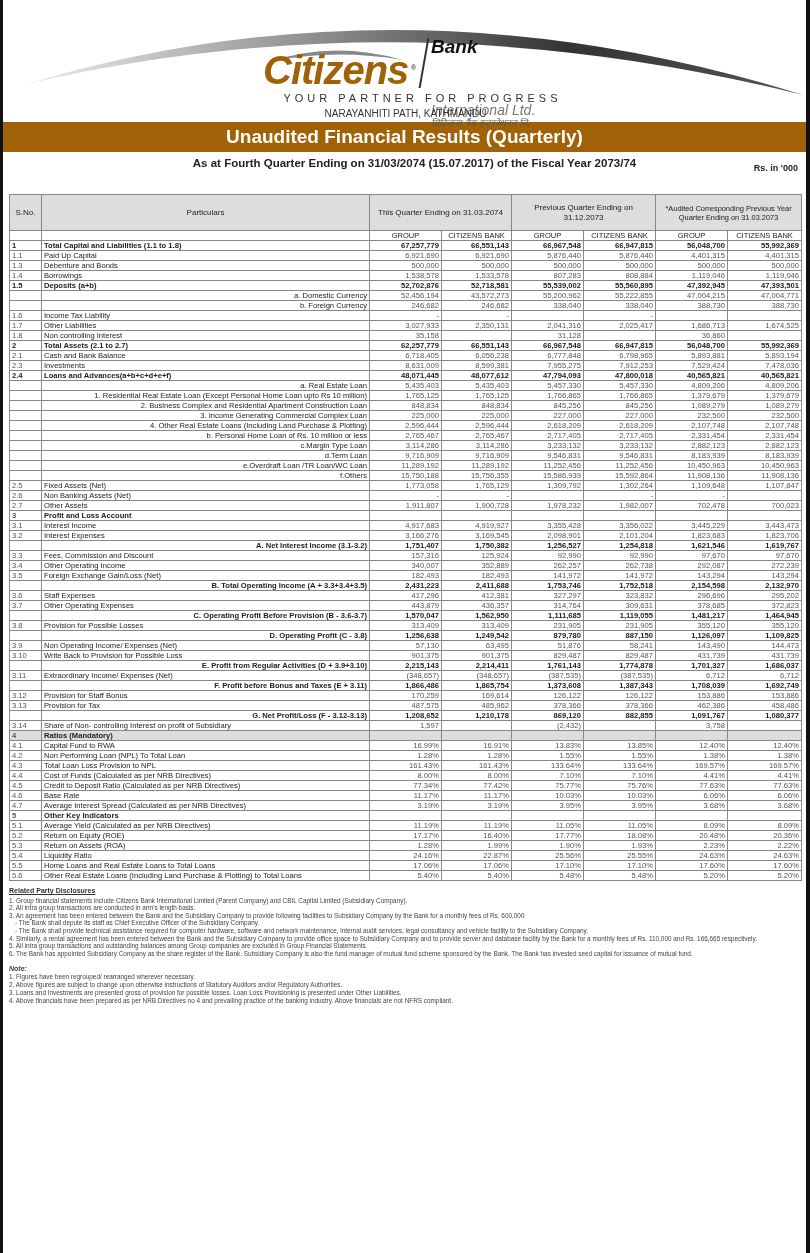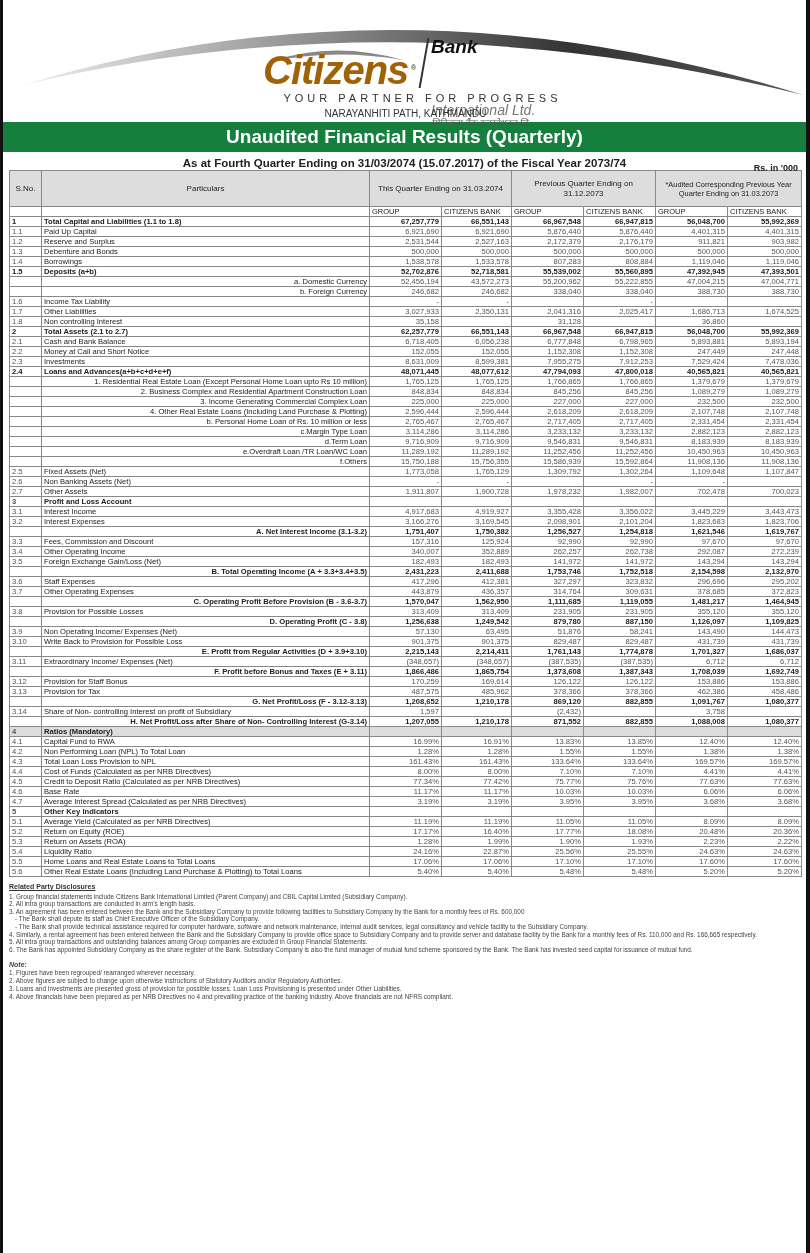--- a/index.html
+++ b/index.html
@@ -9,29 +9,29 @@
   .swoosh { position: absolute; left: 0; top: 0; width: 803px; height: 120px; }
   .logo-wrap { position: absolute; left: 260px; top: 34px; width: 300px; height: 60px; }
   .logo-citizens { position: absolute; left: 0; top: 14px; font-size: 40px; font-weight: bold; font-style: italic; letter-spacing: -1px; color: #a16207; }
   .logo-reg { position: absolute; left: 148px; top: 30px; font-size: 7px; }
   .logo-bar { position: absolute; left: 160px; top: 4px; width: 2px; height: 50px; background: #333; transform: skewX(-10deg); }
   .logo-bank { position: absolute; left: 168px; top: 2px; font-size: 19px; font-weight: bold; font-style: italic; color: #111; }
   .logo-intl { position: absolute; left: 168px; top: 24px; font-size: 14px; font-style: italic; color: #777; margin-top: 44px; }
   .logo-nepali { position: absolute; left: 168px; top: 42px; font-size: 9px; font-style: italic; color: #555; margin-top: 40px; }
   .tagline { position: absolute; left: 0; width: 803px; top: 92px; text-align: center; font-size: 11px; letter-spacing: 4px; color: #333; padding-left: 36px; }
   .address { position: absolute; left: 0; width: 805px; top: 108px; text-align: center; font-size: 10px; color: #333; }
-  .title-bar { background: #15803d; color: #fff; height: 30px; text-align: center; font-size: 19px; font-weight: bold; line-height: 30px; margin-top: 2px; }
-  .subtitle { position: relative; height: 18px; }
+  .title-bar { background: #a16207; color: #fff; height: 30px; text-align: center; font-size: 19px; font-weight: bold; line-height: 30px; margin-top: 2px; }
+  .subtitle { position: relative; height: 42px; margin-left: 10px; }
   .subtitle .as-at { position: absolute; left: 0; width: 803px; top: 5px; text-align: center; font-size: 11.5px; font-weight: bold; color: #222; }
   .subtitle .unit { position: absolute; right: 8px; top: 11px; font-size: 9px; font-weight: bold; }
   table { border-collapse: collapse; margin-left: 6px; width: 792px; table-layout: fixed; font-size: 7.6px; }
   td, th { border: 1px solid #888; padding: 0 2px; height: 9.8px; line-height: 9px; white-space: nowrap; overflow: hidden; }
   th { background: #ddd; font-weight: normal; font-size: 8px; line-height: 10px; }
   .hdr1 th { height: 36px; }
-  .hdr2 td { background: #fff; font-size: 7.5px; }
+  .hdr2 td { text-align: center; background: #fff; font-size: 7.5px; }
   td.num { text-align: right; color: #555; }
   tr.bold td { font-weight: bold; color: #222; }
   tr.bold td.num { color: #222; }
   tr.section td { background: #fff; font-weight: bold; }
   tr.grey td { background: #ddd; font-weight: bold; }
   td.sn { color: #555; }
   tr.bold td.sn { color: #222; }
   td.indent { padding-left: 6px; text-align: right; }
   .disclosures { margin: 6px 0 0 6px; font-size: 6.4px; line-height: 7.6px; color: #444; width: 790px; }
   .disclosures .heading { font-weight: bold; text-decoration: underline; font-size: 7px; margin-bottom: 2px; color: #333; }
@@ -119,30 +119,20 @@
         <td class="sn">1.1</td>
         <td>Paid Up Capital</td>
         <td class="num">6,921,690</td>
         <td class="num">6,921,690</td>
         <td class="num">5,876,440</td>
         <td class="num">5,876,440</td>
         <td class="num">4,401,315</td>
         <td class="num">4,401,315</td>
       </tr>
       <tr>
-        <td class="sn">1.2</td>
-        <td>Reserve and Surplus</td>
-        <td class="num">2,531,544</td>
-        <td class="num">2,527,163</td>
-        <td class="num">2,172,379</td>
-        <td class="num">2,176,179</td>
-        <td class="num">911,821</td>
-        <td class="num">903,982</td>
-      </tr>
-      <tr>
         <td class="sn">1.3</td>
         <td>Debenture and Bonds</td>
         <td class="num">500,000</td>
         <td class="num">500,000</td>
         <td class="num">500,000</td>
         <td class="num">500,000</td>
         <td class="num">500,000</td>
         <td class="num">500,000</td>
       </tr>
       <tr>
@@ -229,30 +219,20 @@
         <td class="sn">2.1</td>
         <td>Cash and Bank Balance</td>
         <td class="num">6,718,405</td>
         <td class="num">6,056,238</td>
         <td class="num">6,777,848</td>
         <td class="num">6,798,965</td>
         <td class="num">5,893,881</td>
         <td class="num">5,893,194</td>
       </tr>
       <tr>
-        <td class="sn">2.2</td>
-        <td>Money at Call and Short Notice</td>
-        <td class="num">152,055</td>
-        <td class="num">152,055</td>
-        <td class="num">1,152,308</td>
-        <td class="num">1,152,308</td>
-        <td class="num">247,449</td>
-        <td class="num">247,448</td>
-      </tr>
-      <tr>
         <td class="sn">2.3</td>
         <td>Investments</td>
         <td class="num">8,631,009</td>
         <td class="num">8,599,381</td>
         <td class="num">7,955,275</td>
         <td class="num">7,912,253</td>
         <td class="num">7,529,424</td>
         <td class="num">7,478,036</td>
       </tr>
       <tr class="bold">
@@ -260,20 +240,30 @@
         <td>Loans and Advances(a+b+c+d+e+f)</td>
         <td class="num">48,071,445</td>
         <td class="num">48,077,612</td>
         <td class="num">47,794,093</td>
         <td class="num">47,800,018</td>
         <td class="num">40,565,821</td>
         <td class="num">40,565,821</td>
       </tr>
       <tr>
         <td class="sn"></td>
+        <td class="indent">a. Real Estate Loan</td>
+        <td class="num">5,435,403</td>
+        <td class="num">5,435,403</td>
+        <td class="num">5,457,330</td>
+        <td class="num">5,457,330</td>
+        <td class="num">4,809,206</td>
+        <td class="num">4,809,206</td>
+      </tr>
+      <tr>
+        <td class="sn"></td>
         <td class="indent">1. Residential Real Estate Loan (Except Personal Home Loan upto Rs 10 million)</td>
         <td class="num">1,765,125</td>
         <td class="num">1,765,125</td>
         <td class="num">1,766,865</td>
         <td class="num">1,766,865</td>
         <td class="num">1,379,679</td>
         <td class="num">1,379,679</td>
       </tr>
       <tr>
         <td class="sn"></td>
@@ -597,30 +587,20 @@
       </tr>
       <tr>
         <td class="sn">3.14</td>
         <td>Share of Non- controlling Interest on profit of Subsidiary</td>
         <td class="num">1,597</td>
         <td class="num"></td>
         <td class="num">(2,432)</td>
         <td class="num"></td>
         <td class="num">3,758</td>
         <td class="num"></td>
-      </tr>
-      <tr class="bold">
-        <td class="sn"></td>
-        <td class="indent">H.  Net Profit/Loss after Share of Non- Controlling Interest (G-3.14)</td>
-        <td class="num">1,207,055</td>
-        <td class="num">1,210,178</td>
-        <td class="num">871,552</td>
-        <td class="num">882,855</td>
-        <td class="num">1,088,008</td>
-        <td class="num">1,080,377</td>
       </tr>
       <tr class="grey">
         <td class="sn">4</td>
         <td>Ratios (Mandatory)</td>
         <td class="num"></td>
         <td class="num"></td>
         <td class="num"></td>
         <td class="num"></td>
         <td class="num"></td>
         <td class="num"></td>

